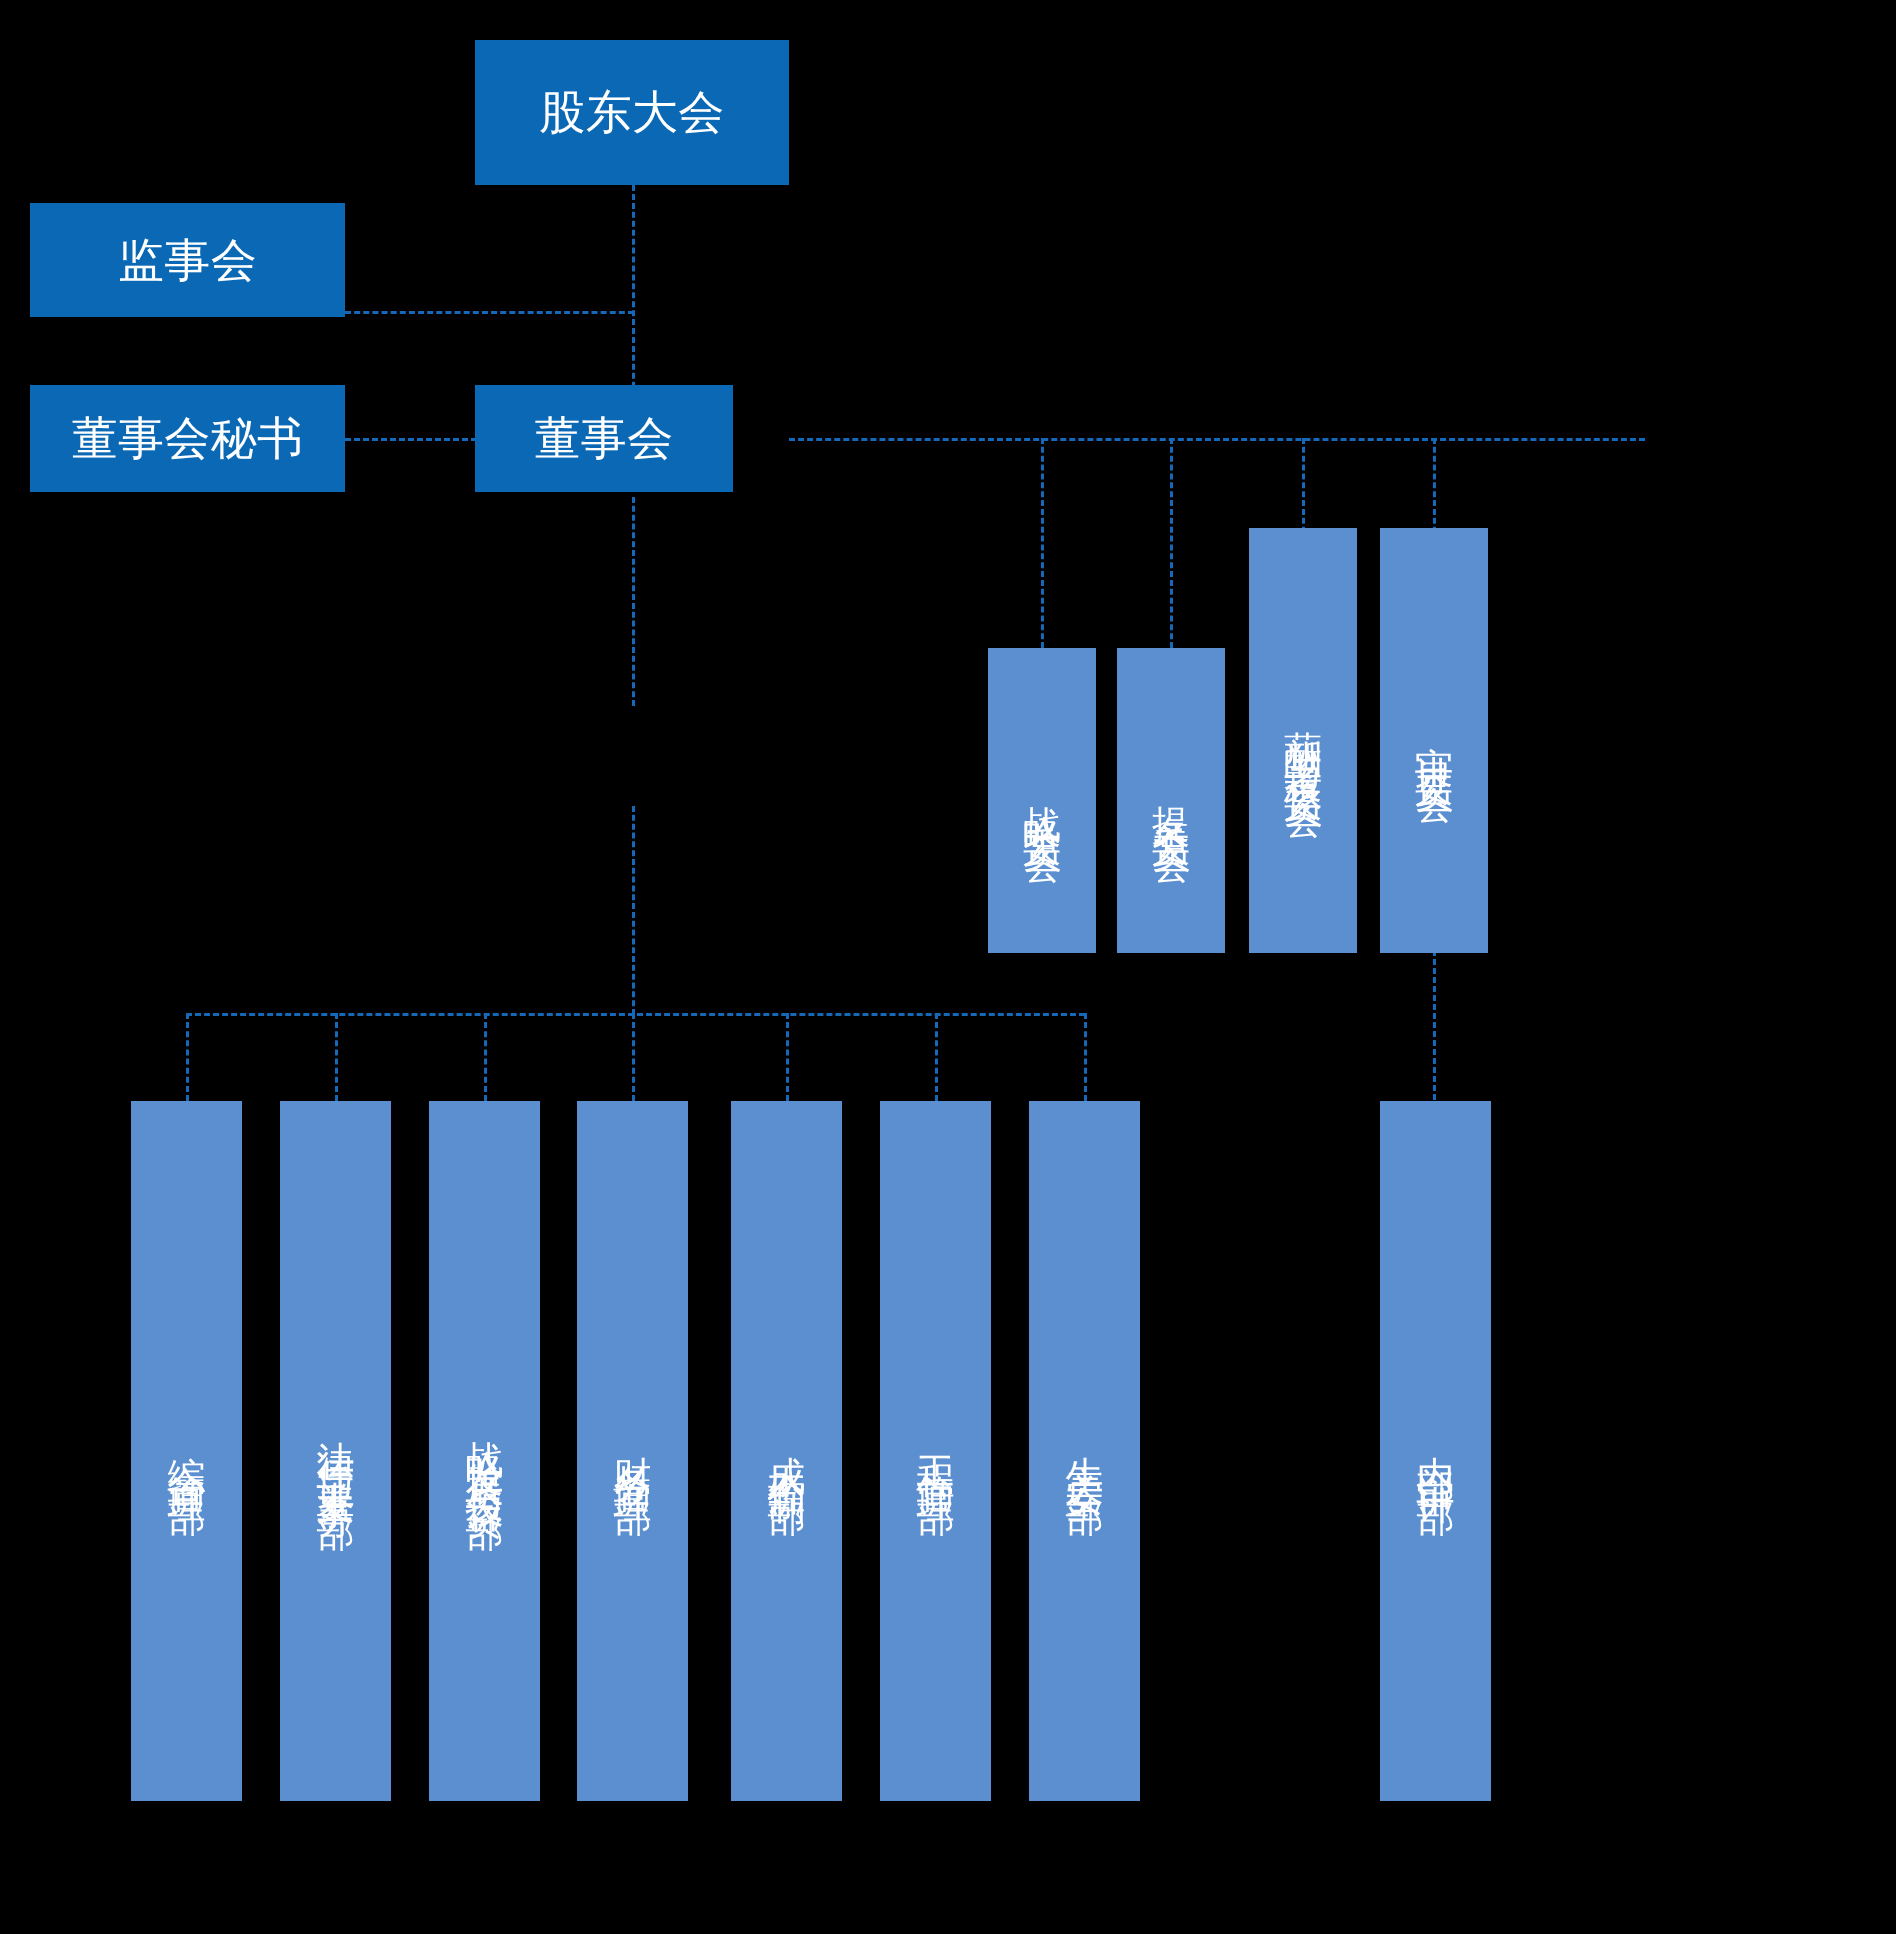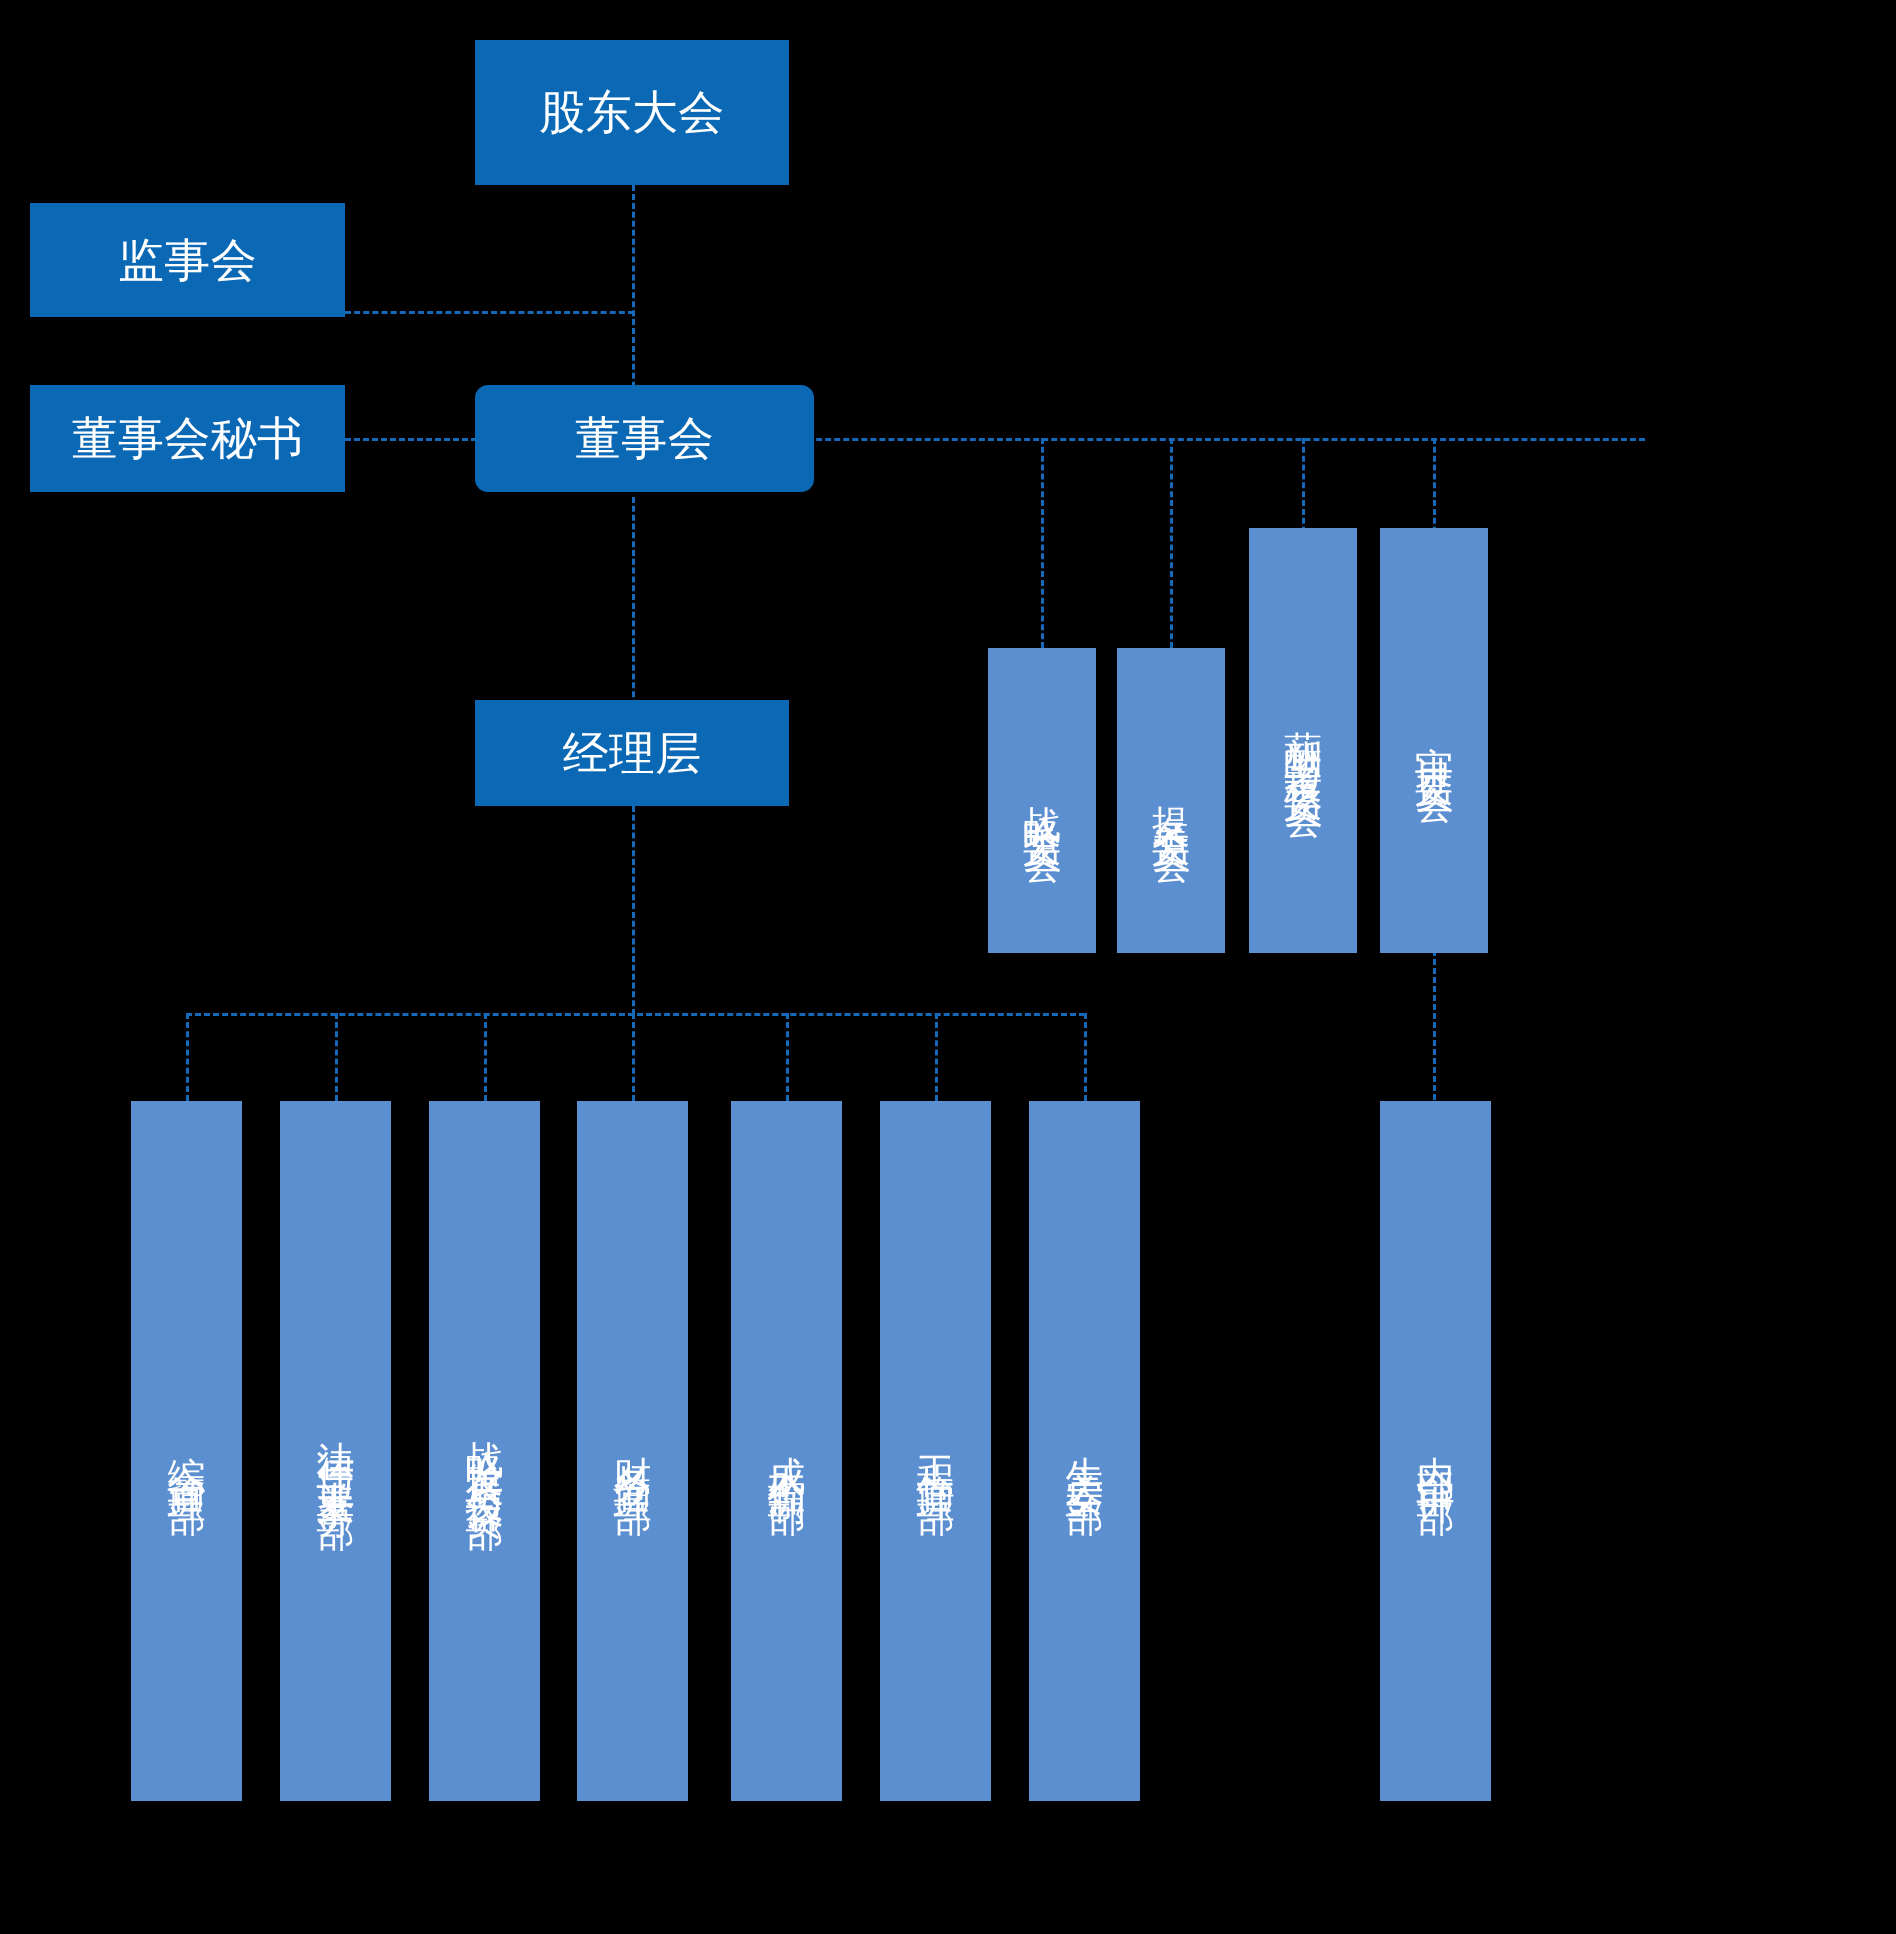--- a/index.html
+++ b/index.html
@@ -92,27 +92,24 @@
   </div>
 
   <div class="box primary h" style="left:30px;top:385px;width:315px;height:107px;">
     <span class="label">董事会秘书</span>
   </div>
 
   <div class="box primary h" style="left:30px;top:203px;width:315px;height:114px;">
     <span class="label">监事会</span>
   </div>
 
-  <div class="box primary h" style="left:475px;top:385px;width:339px;height:107px;border-radius:13px;">
+  <div class="box primary h" style="left:475px;top:385px;width:258px;height:107px;">
     <span class="label">董事会</span>
   </div>
 
-  <div class="box primary h" style="left:475px;top:700px;width:314px;height:106px;">
-    <span class="label">经理层</span>
-  </div>
 
   <div class="box secondary v" style="left:988px;top:648px;width:108px;height:305px;">
     <span class="label">战略委员会</span>
   </div>
   <div class="box secondary v" style="left:1117px;top:648px;width:108px;height:305px;">
     <span class="label">提名委员会</span>
   </div>
   <div class="box secondary v" style="left:1249px;top:528px;width:108px;height:425px;">
     <span class="label">薪酬与考核委员会</span>
   </div>

